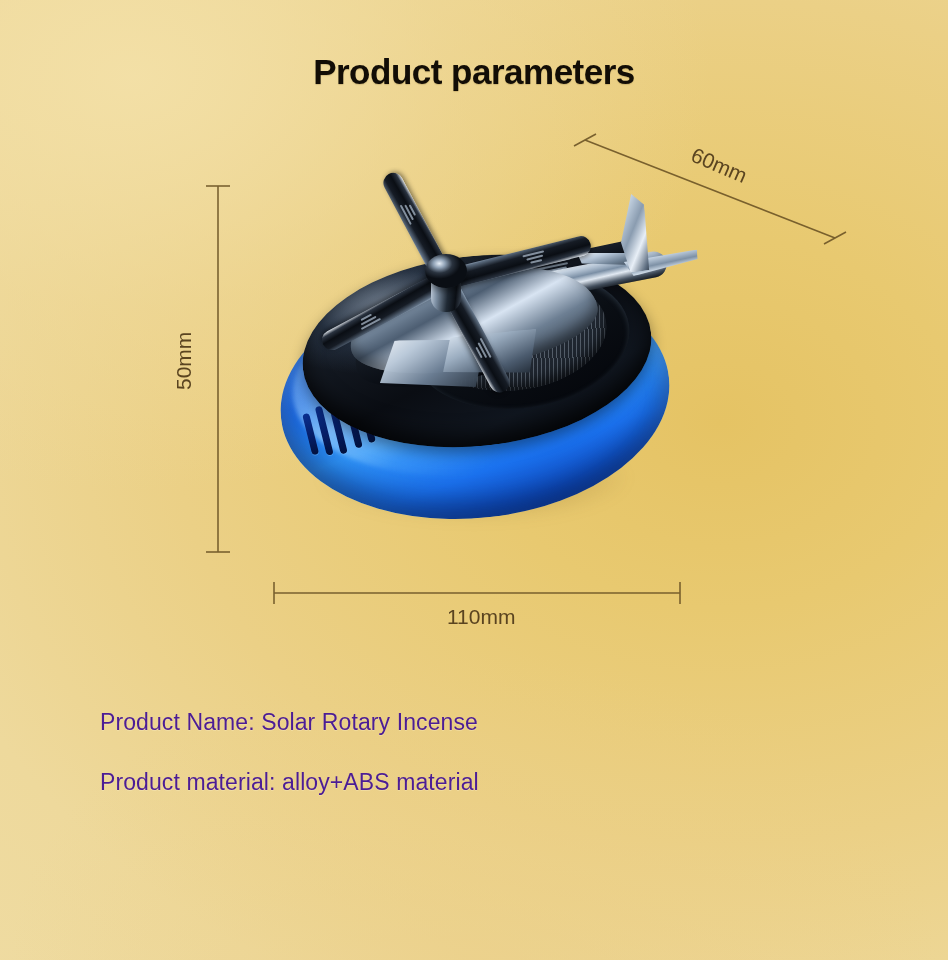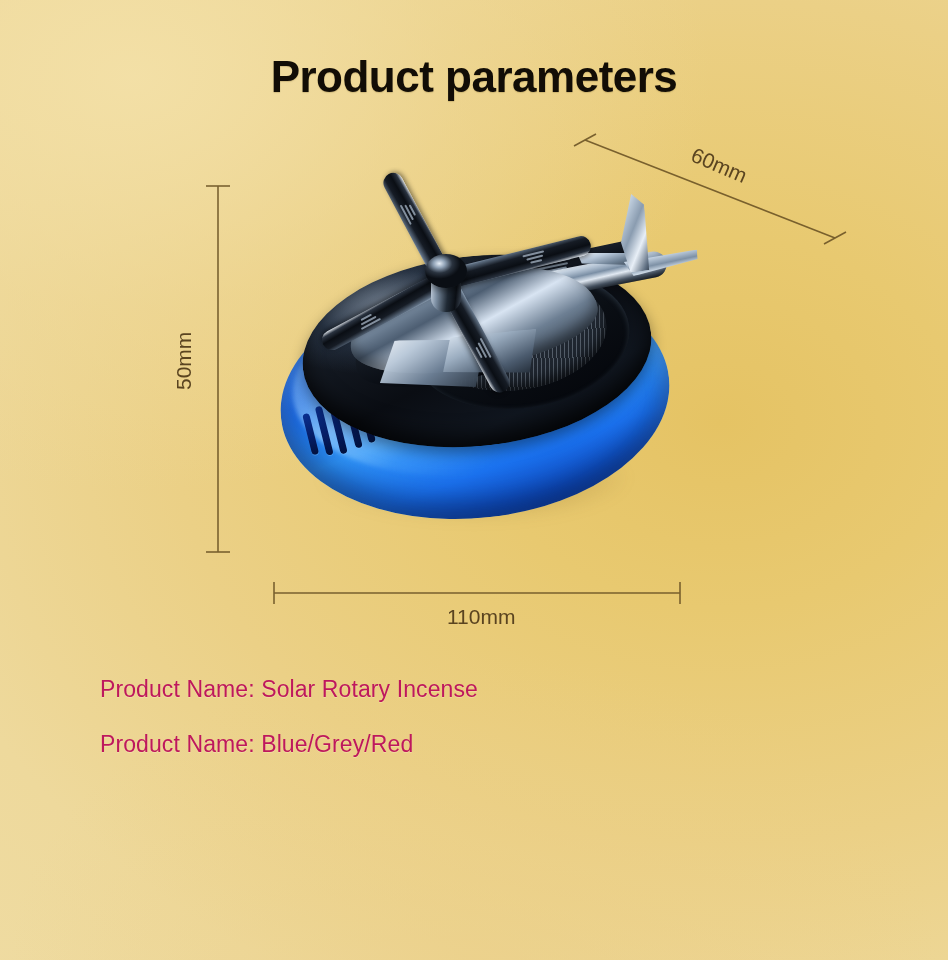--- a/index.html
+++ b/index.html
@@ -50,21 +50,21 @@
                 rgba(235,206,134,0) 70%);
   }
 
   
   .title {
     position: absolute;
     left: 0;
     top: 52px;
     width: 948px;
     text-align: center;
-    font-size: 44px;
+    font-size: 35px;
     font-weight: bold;
     color: #120d06;
     letter-spacing: -0.5px;
     text-shadow: 0 1px 1px rgba(120,96,40,0.25);
   }
 
   
   .dims {
     position: absolute;
     left: 0; top: 0;
@@ -429,25 +429,26 @@
 
   
   .specs {
     position: absolute;
     left: 100px;
     top: 676px;
     width: 700px;
   }
   .spec-line {
     font-size: 23px;
-    color: #be185d;
+    color: #4c1d95;
     margin-bottom: 28px;
     letter-spacing: 0.1px;
     white-space: nowrap;
     text-shadow: 0 1px 0 rgba(255,245,210,0.30);
+    margin-top: 33px;
   }
 </style>
 </head>
 <body>
 
 <div id="page">
 
   <div class="bg-base"></div>
   <div class="bg-glow-a"></div>
   <div class="bg-glow-b"></div>
@@ -541,16 +542,16 @@
       <line x1="680" y1="582" x2="680" y2="604"></line>
     </g>
   </svg>
 
   <div class="dim-label dim-60">60mm</div>
   <div class="dim-label dim-50">50mm</div>
   <div class="dim-label dim-110">110mm</div>
 
   <div class="specs">
     <div class="spec-line">Product Name: Solar Rotary Incense</div>
-    <div class="spec-line">Product Name: Blue/Grey/Red</div>
+    <div class="spec-line">Product material: alloy+ABS material</div>
   </div>
 
 </div>
 
 </body></html>

